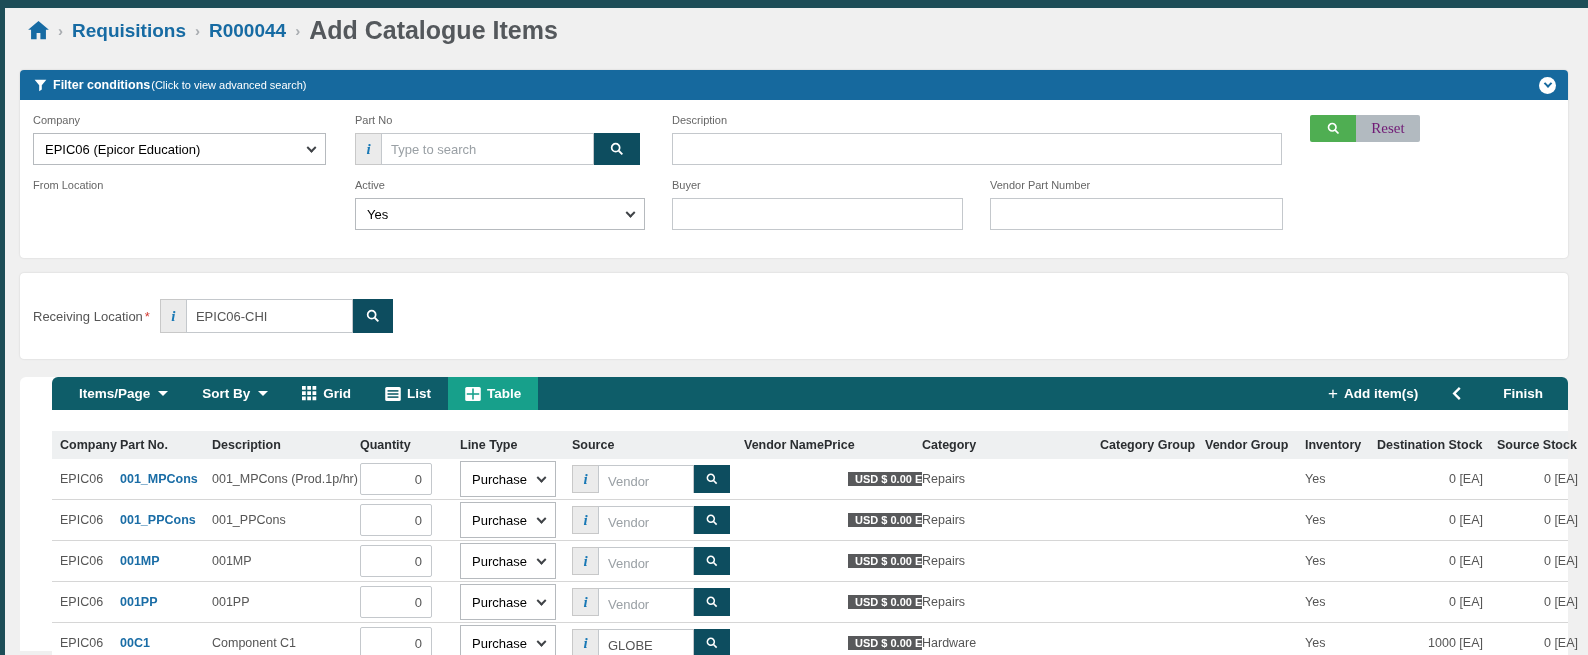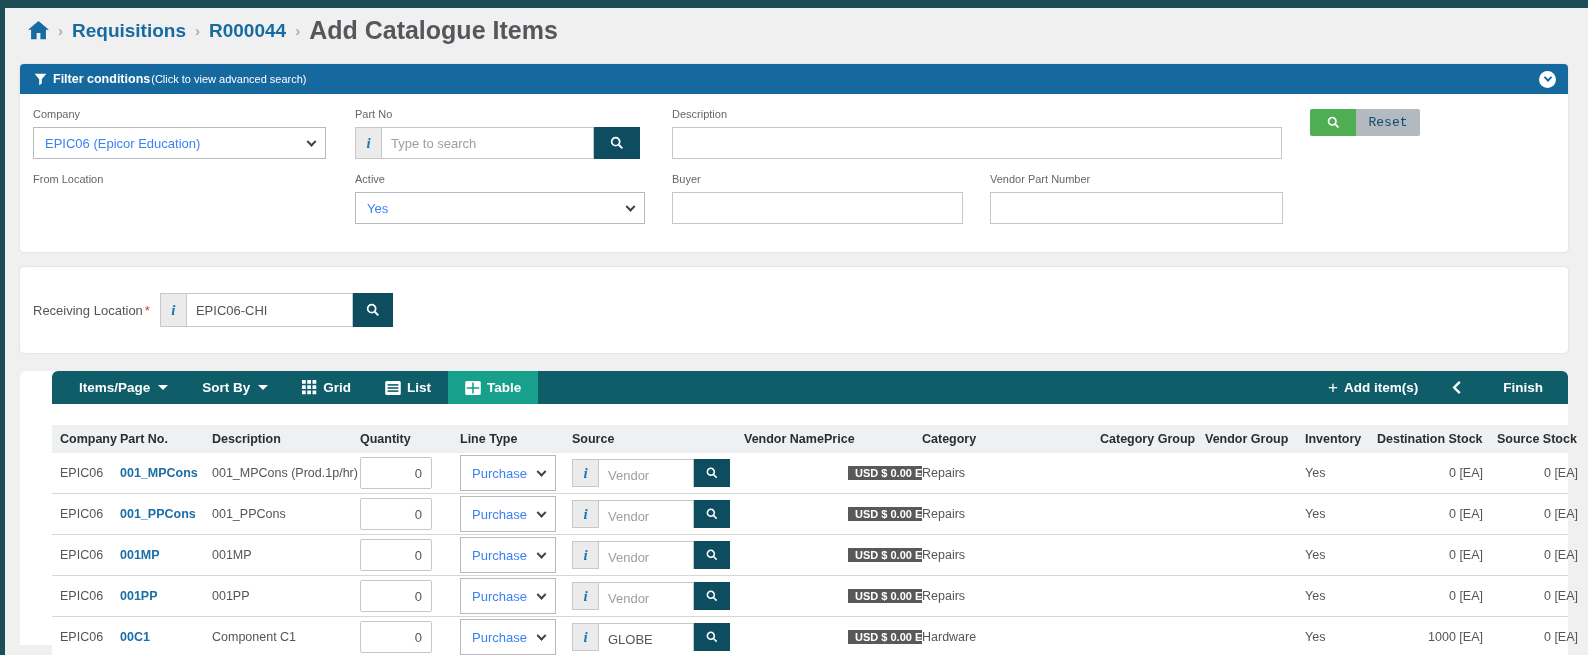--- a/index.html
+++ b/index.html
@@ -14,58 +14,58 @@
   .left-edge { position: absolute; top: 0; left: 0; width: 5px; height: 655px; background: #1d4d57; z-index: 50; }
 
   
   .breadcrumb { display: flex; align-items: center; padding: 16px 0 11px 28px; gap: 9px; }
   .breadcrumb .home-ic { width: 21px; height: 19px; cursor: pointer; }
   .breadcrumb .sep { color: #a9adb1; font-size: 15px; font-weight: bold; }
   .breadcrumb a { color: #176ba3; font-weight: bold; font-size: 19px; text-decoration: none; cursor: pointer; }
   .breadcrumb .current { color: #54585c; font-weight: bold; font-size: 25px; }
 
   
-  .card { background: #fff; margin: 8px 20px; border-radius: 4px; box-shadow: 0 0 2px rgba(0,0,0,.15); position: relative; }
+  .card { background: #fff; margin: 14px 20px; border-radius: 4px; box-shadow: 0 0 2px rgba(0,0,0,.15); position: relative; }
 
   
   .filter-card { height: 188px; }
   .filter-head {
     background: #16699e; color: #fff; height: 30px; border-radius: 4px 4px 0 0;
     display: flex; align-items: center; padding: 0 12px 0 14px; cursor: pointer;
   }
   .filter-head svg { margin-right: 6px; }
   .filter-head b { font-size: 12.5px; }
   .filter-head .sub { font-size: 11px; margin-left: 1px; }
   .collapse-circle {
     margin-left: auto; width: 17px; height: 17px; border-radius: 50%; background: #fff;
     display: flex; align-items: center; justify-content: center; cursor: pointer;
   }
   .collapse-circle .cchev { width: 6px; height: 6px; border-right: 2px solid #16699e; border-bottom: 2px solid #16699e; transform: rotate(45deg) translate(-1px,-1px); }
 
   .filter-body { position: relative; height: 158px; }
   .f-label { font-size: 11px; color: #666; margin-bottom: 7px; display: block; }
   .abs { position: absolute; }
 
-  .fselect { position: relative; border: 1px solid #b6babe; background: #fff; display: flex; align-items: center; padding: 0 26px 0 11px; color: #3b82f6; font-size: 13px; cursor: pointer; }
+  .fselect { position: relative; border: 1px solid #b6babe; background: #fff; display: flex; align-items: center; padding: 0 26px 0 11px; color: #000000; font-size: 13px; cursor: pointer; }
   .fselect .chev { position: absolute; right: 10px; top: 50%; width: 7px; height: 7px; border-right: 2px solid #3f4347; border-bottom: 2px solid #3f4347; transform: translateY(-68%) rotate(45deg); }
   .h32 { height: 32px; }
   .h26 { height: 36px; }
 
   input[type=text] { border: 1px solid #c4c8cc; height: 32px; font-size: 13px; color: #555; padding: 0 9px; font-family: "Liberation Sans", sans-serif; outline: none; }
   input::placeholder { color: #9aa0a5; }
 
   .ibox {
     width: 26px; background: #ebebeb; border: 1px solid #c8c8c8; border-right: none;
     display: inline-flex; align-items: center; justify-content: center;
     color: #1878b5; font-family: "Liberation Serif", serif; font-style: italic; font-weight: bold; font-size: 15px; flex: none;
   }
   .sbtn { border: none; cursor: pointer; display: inline-flex; align-items: center; justify-content: center; flex: none; }
   .sbtn.teal { background: #0d4d5f; }
   .sbtn.green { background: #4fae52; border-radius: 2px 0 0 2px; }
-  .btn-reset { background: #b2bac0; color: #0c4a6e; border: none; font-size: 13px; cursor: pointer; border-radius: 0 2px 2px 0; font-family: Liberation Mono, monospace; }
+  .btn-reset { background: #b2bac0; color: #701a75; border: none; font-size: 15px; cursor: pointer; border-radius: 0 2px 2px 0; font-family: Liberation Serif, serif; }
   .inline-search { display: flex; align-items: stretch; }
 
   
   .receiving-card { margin-top: 15px; height: 86px; display: flex; align-items: center; padding-left: 13px; }
   .receiving-card .r-label { font-size: 13px; color: #555; margin-right: 10px; }
   .receiving-card .req { color: #d23b33; margin-left: 2px; }
 
   
   .list-card { margin-top: 18px; height: 274px; border-radius: 6px 6px 0 0; box-shadow: none; background: #fff; padding-left: 32px; }
   .toolbar {

